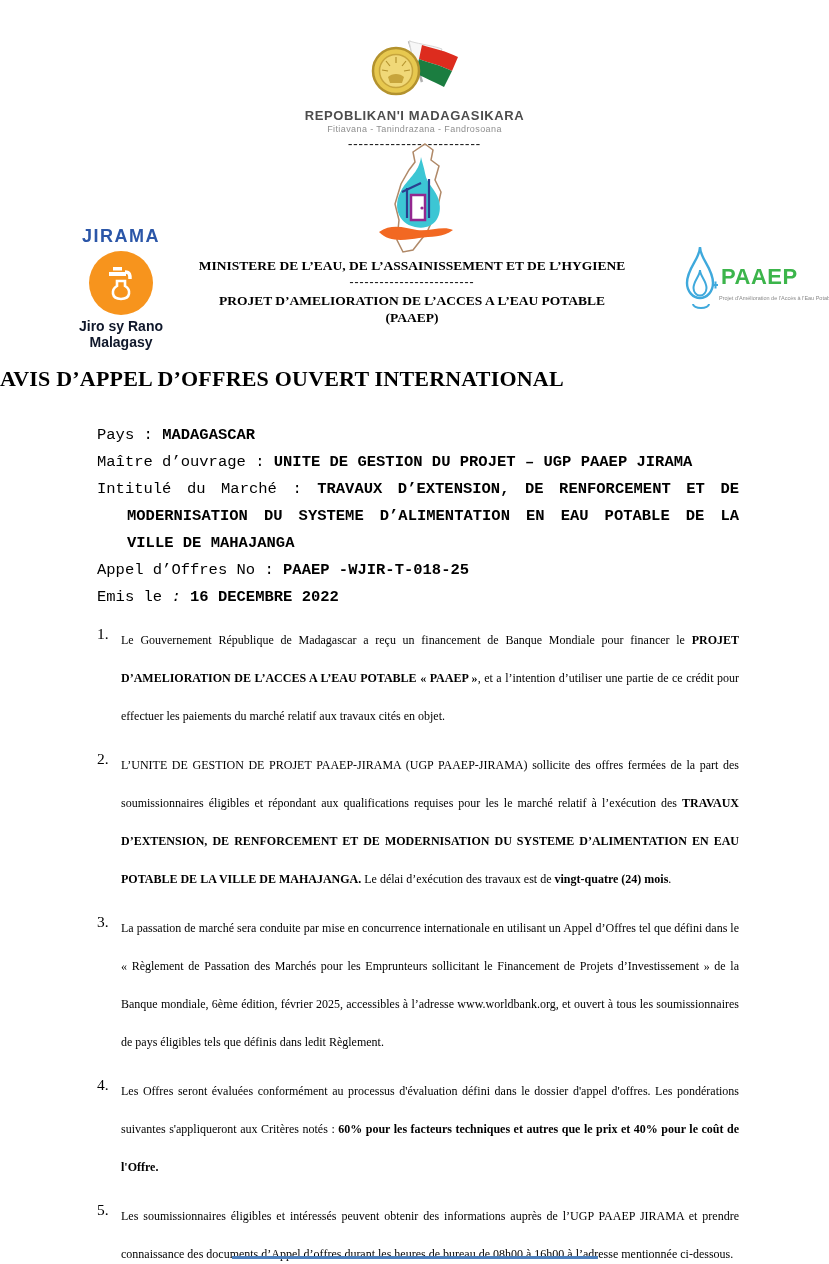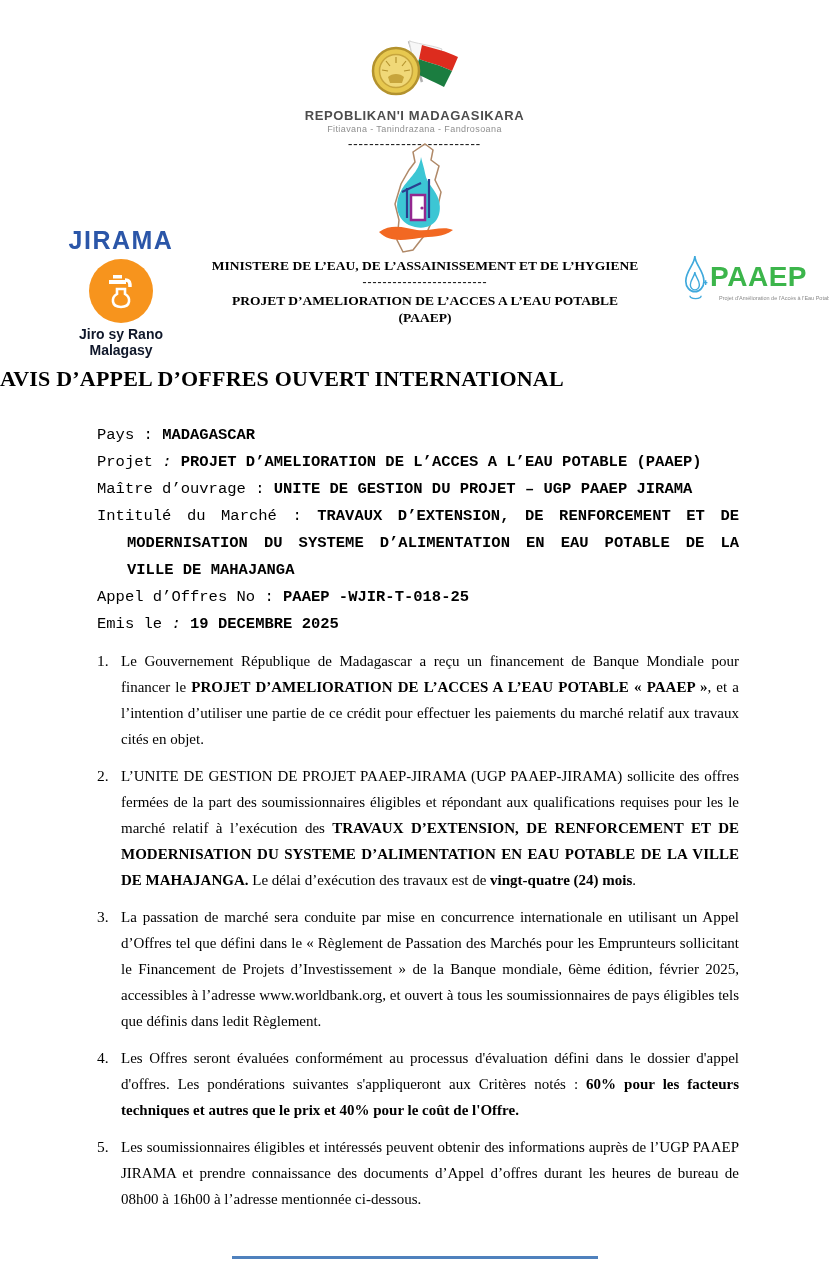--- a/index.html
+++ b/index.html
@@ -10,44 +10,44 @@
   
   .letterhead { position:relative; height:342px; }
   .emblem-block { position:absolute; top:38px; left:0; width:100%; text-align:center; }
   .emblem-name { font-family:"Liberation Sans",sans-serif; font-weight:bold; font-size:13px; color:#4d4d4d; letter-spacing:.6px; margin-top:0px; }
   .emblem-motto { font-family:Liberation Sans, sans-serif; font-size:9px; color:#8f8f8f; margin-top:1px; letter-spacing:.4px; }
   .dashes { font-weight:bold; font-size:13px; letter-spacing:1px; color:#161616; line-height:14px; }
   .emblem-block .dashes { margin-top:3px; }
   .water-logo { position:absolute; top:141px; left:50%; transform:translateX(-50%); }
 
   .jirama { position:absolute; left:52px; top:226px; width:138px; text-align:center; font-family:"Liberation Sans",sans-serif; }
-  .jirama-title { color:#2b56a8; font-weight:bold; font-size:25px; letter-spacing:1.5px; }
+  .jirama-title { color:#2b56a8; font-weight:bold; font-size:18px; letter-spacing:1.5px; }
   .jirama-circle { width:64px; height:64px; border-radius:50%; background:#f7941d; margin:4px auto 3px auto; display:flex; align-items:center; justify-content:center; }
   .jirama-sub { color:#0f172a; font-weight:bold; font-size:14px; }
 
-  .center-heads { position:absolute; left:192px; width:466px; top:257px; text-align:center; font-weight:bold; font-size:13.5px; line-height:17px; }
+  .center-heads { position:absolute; left:179px; width:466px; top:257px; text-align:center; font-weight:bold; font-size:13.5px; line-height:17px; }
   .center-heads .dashes { font-size:12px; line-height:13px; margin:2px 0; }
   .ch-project { margin-top:3px; }
 
   .paaep { position:absolute; left:683px; top:245px; width:124px; font-family:"Liberation Sans",sans-serif; }
   .paaep-row { display:flex; align-items:center; }
-  .paaep-acronym { color:#3cb54b; font-weight:bold; font-size:28px; letter-spacing:.5px; margin-left:2px;text-align:right; }
+  .paaep-acronym { color:#3cb54b; font-weight:bold; font-size:22px; letter-spacing:.5px; margin-left:2px;text-align:right; }
   .paaep-tagline { font-size:5.5px; color:#8a8a8a; margin-left:36px; margin-top:-14px; white-space:nowrap; }
 
   
   .doc-title { text-align:left; font-size:22px; font-weight:bold; letter-spacing:.2px; margin-top:24px; }
   .body-text { padding-left:97px; padding-right:90px; }
   .meta { margin-top:30px;font-family:Liberation Mono, monospace; }
   .meta-line { font-size:15.5px; line-height:27px; }
   .meta-line.hang { padding-left:30px; text-indent:-30px; text-align:justify; }
   .meta-line .b { font-weight:bold; }
   .list { margin-top:10px; }
   .list-item { display:flex; margin-bottom:11px; }
   .li-num { flex:0 0 24px; width:24px; font-size:15.5px; line-height:26px; }
-  .li-body { flex:1; font-size:15px; line-height:26px; text-align:justify; }
+  .li-body { flex:1; font-size:12px; line-height:38px; text-align:justify; }
   .b { font-weight:bold; }
   .i { font-style:italic; }
 
   .footer-rule { position:absolute; left:232px; bottom:5px; width:366px; height:3px; background:#4f81bd; }
 </style>
 </head>
 <body>
 
 <div class="page">
 
@@ -121,25 +121,24 @@
       <div class="paaep-tagline">Projet d'Amélioration de l'Accès à l'Eau Potable</div>
     </div>
 
   </div>
 
   <h1 class="doc-title">AVIS D’APPEL D’OFFRES OUVERT INTERNATIONAL</h1>
 
   <div class="body-text">
     <div class="meta" id="meta">
         <div class="meta-line"><span>Pays : </span><span class="b">MADAGASCAR</span></div>
-        <div class="meta-line"><span>Projet </span><span class="i">: </span><span class="b">PROJET D’AMELIORATION DE L’ACCES A L’EAU POTABLE (PAAEP)</span></div>
         <div class="meta-line"><span>Maître d’ouvrage : </span><span class="b">UNITE DE GESTION DU PROJET – UGP PAAEP JIRAMA</span></div>
         <div class="meta-line hang"><span>Intitulé du Marché :  </span><span class="b">TRAVAUX D’EXTENSION, DE RENFORCEMENT ET DE MODERNISATION DU SYSTEME D’ALIMENTATION EN EAU POTABLE DE LA VILLE DE MAHAJANGA</span></div>
         <div class="meta-line"><span>Appel d’Offres No : </span><span class="b">PAAEP -WJIR-T-018-25</span></div>
-        <div class="meta-line"><span>Emis le </span><span class="i">: </span><span class="b">19 DECEMBRE 2025</span></div>
+        <div class="meta-line"><span>Emis le </span><span class="i">: </span><span class="b">16 DECEMBRE 2022</span></div>
       </div>
     <div class="list" id="items">
         <div class="list-item">
           <div class="li-num">1.</div>
           <div class="li-body"><span>Le Gouvernement République de Madagascar a reçu un financement de Banque Mondiale pour financer le </span><span class="b">PROJET D’AMELIORATION DE L’ACCES A L’EAU POTABLE « PAAEP »</span><span>, et a l’intention d’utiliser une partie de ce crédit pour effectuer les paiements du marché relatif aux travaux cités en objet.</span></div>
         </div>
         <div class="list-item">
           <div class="li-num">2.</div>
           <div class="li-body"><span>L’UNITE DE GESTION DE PROJET PAAEP-JIRAMA (UGP PAAEP-JIRAMA) sollicite des offres fermées de la part des soumissionnaires éligibles et répondant aux qualifications requises pour les le marché relatif à l’exécution des </span><span class="b">TRAVAUX D’EXTENSION, DE RENFORCEMENT ET DE MODERNISATION DU SYSTEME D’ALIMENTATION EN EAU POTABLE DE LA VILLE DE MAHAJANGA.</span><span> Le délai d’exécution des travaux est de </span><span class="b">vingt-quatre (24) mois</span><span>.</span></div>
         </div>

